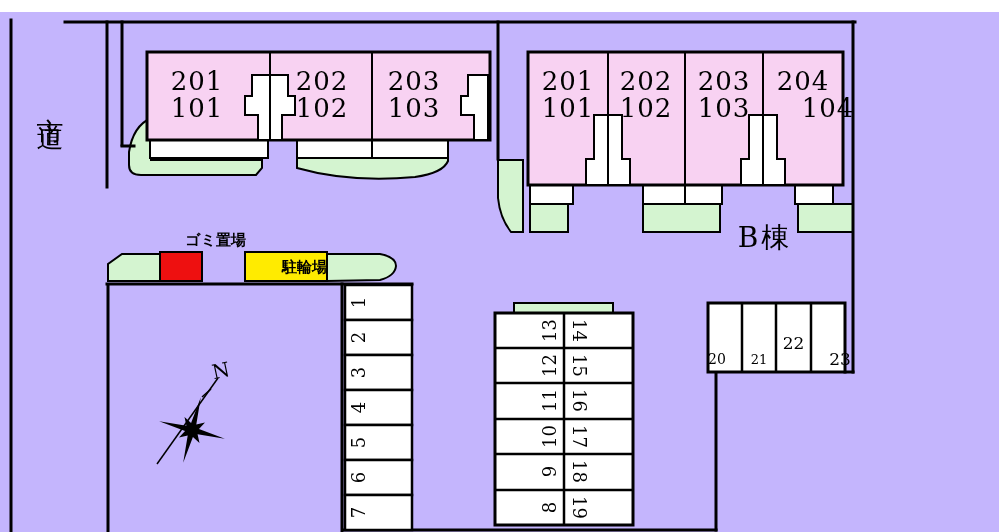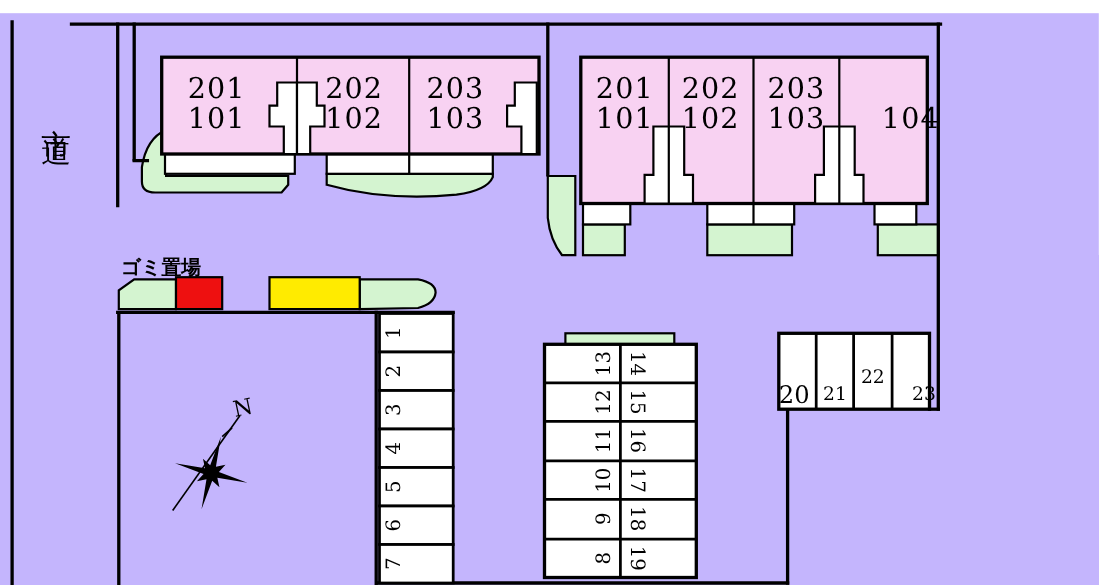--- a/index.html
+++ b/index.html
@@ -3,21 +3,21 @@
 <meta charset="utf-8">
 <style>
   html,body{margin:0;padding:0;background:#ffffff;}
   #stage{position:relative;width:999px;height:532px;background:#c4b5fd;overflow:hidden;
          font-family:"DejaVu Serif", serif;color:#000;margin-top:12px;}
   #plan-svg{position:absolute;left:0;top:0;}
   .lbl{position:absolute;color:#000;white-space:nowrap;}
   .num{font-family:"DejaVu Serif", serif;font-size:26px;line-height:28px;text-align:center;
        letter-spacing:1px;}
   .bname{font-family:"DejaVu Serif", serif;font-size:28px;text-align:center;letter-spacing:3px;}
-  .fac{font-family:"DejaVu Sans", sans-serif;font-weight:bold;font-size:18px;text-align:left;}
+  .fac{font-family:"DejaVu Sans", sans-serif;font-weight:bold;font-size:15px;text-align:right;}
   .road{font-family:"DejaVu Serif", serif;font-size:27px;writing-mode:vertical-rl;
         text-orientation:upright;letter-spacing:7px;}
   .pnum{font-family:"DejaVu Serif", serif;font-size:18px;text-align:center;}
   .rotccw{transform:rotate(-90deg);}
   .rotcw{transform:rotate(90deg);}
   .nlet{font-family:"DejaVu Serif", serif;font-size:20px;transform:rotate(-12deg);}
 </style>
 </head>
 <body>
 
@@ -134,24 +134,27 @@
   <div class="lbl num" style="left:277px;top:82px;width:90px;">102</div>
   <div class="lbl num" style="left:369px;top:55px;width:90px;">203</div>
   <div class="lbl num" style="left:369px;top:82px;width:90px;">103</div>
 
   <div class="lbl num" style="left:523px;top:55px;width:90px;">201</div>
   <div class="lbl num" style="left:523px;top:82px;width:90px;">101</div>
   <div class="lbl num" style="left:601px;top:55px;width:90px;">202</div>
   <div class="lbl num" style="left:601px;top:82px;width:90px;">102</div>
   <div class="lbl num" style="left:679px;top:55px;width:90px;">203</div>
   <div class="lbl num" style="left:679px;top:82px;width:90px;">103</div>
+  <div class="lbl num" style="left:758px;top:55px;width:90px;">204</div>
   <div class="lbl num" style="left:783px;top:82px;width:90px;">104</div>
 
+  <div class="lbl bname" style="left:695px;top:207px;width:140px;">B棟</div>
 
   <div class="lbl fac" style="left:110px;top:219px;width:136px;">ゴミ置場</div>
+  <div class="lbl fac" style="left:245px;top:243px;width:82px;height:27px;line-height:25px;">駐輪場</div>
 
   <div class="lbl nlet" style="left:212px;top:346px;width:22px;">N</div>
 
   <div class="lbl pnum rotccw" style="left:347px;top:273px;width:22px;height:35px;line-height:35px;">1</div>
   <div class="lbl pnum rotccw" style="left:347px;top:308px;width:22px;height:35px;line-height:35px;">2</div>
   <div class="lbl pnum rotccw" style="left:347px;top:343px;width:22px;height:35px;line-height:35px;">3</div>
   <div class="lbl pnum rotccw" style="left:347px;top:378px;width:22px;height:35px;line-height:35px;">4</div>
   <div class="lbl pnum rotccw" style="left:347px;top:413px;width:22px;height:35px;line-height:35px;">5</div>
   <div class="lbl pnum rotccw" style="left:347px;top:448px;width:22px;height:35px;line-height:35px;">6</div>
   <div class="lbl pnum rotccw" style="left:347px;top:483px;width:22px;height:35px;line-height:35px;">7</div>
@@ -163,18 +166,18 @@
   <div class="lbl pnum rotccw" style="left:537px;top:442px;width:24px;height:35px;line-height:35px;">9</div>
   <div class="lbl pnum rotccw" style="left:537px;top:478px;width:24px;height:35px;line-height:35px;">8</div>
 
   <div class="lbl pnum rotcw" style="left:567px;top:301px;width:24px;height:35px;line-height:35px;">14</div>
   <div class="lbl pnum rotcw" style="left:567px;top:336px;width:24px;height:35px;line-height:35px;">15</div>
   <div class="lbl pnum rotcw" style="left:567px;top:371px;width:24px;height:35px;line-height:35px;">16</div>
   <div class="lbl pnum rotcw" style="left:567px;top:407px;width:24px;height:35px;line-height:35px;">17</div>
   <div class="lbl pnum rotcw" style="left:567px;top:442px;width:24px;height:35px;line-height:35px;">18</div>
   <div class="lbl pnum rotcw" style="left:567px;top:478px;width:24px;height:35px;line-height:35px;">19</div>
 
-  <div class="lbl pnum" style="left:708px;top:337px;width:18px;height:21px;line-height:21px;font-size:22px;">20</div>
-  <div class="lbl pnum" style="left:742px;top:337px;width:34px;height:21px;line-height:21px;font-size:17px;">21</div>
+  <div class="lbl pnum" style="left:708px;top:337px;width:18px;height:21px;line-height:21px;font-size:14px;">20</div>
+  <div class="lbl pnum" style="left:742px;top:337px;width:34px;height:21px;line-height:21px;font-size:13px;">21</div>
   <div class="lbl pnum" style="left:776px;top:321px;width:35px;height:21px;line-height:21px;font-size:17px;">22</div>
   <div class="lbl pnum" style="left:811px;top:337px;width:58px;height:21px;line-height:21px;font-size:17px;">23</div>
 
 </div>
 
 </body></html>

